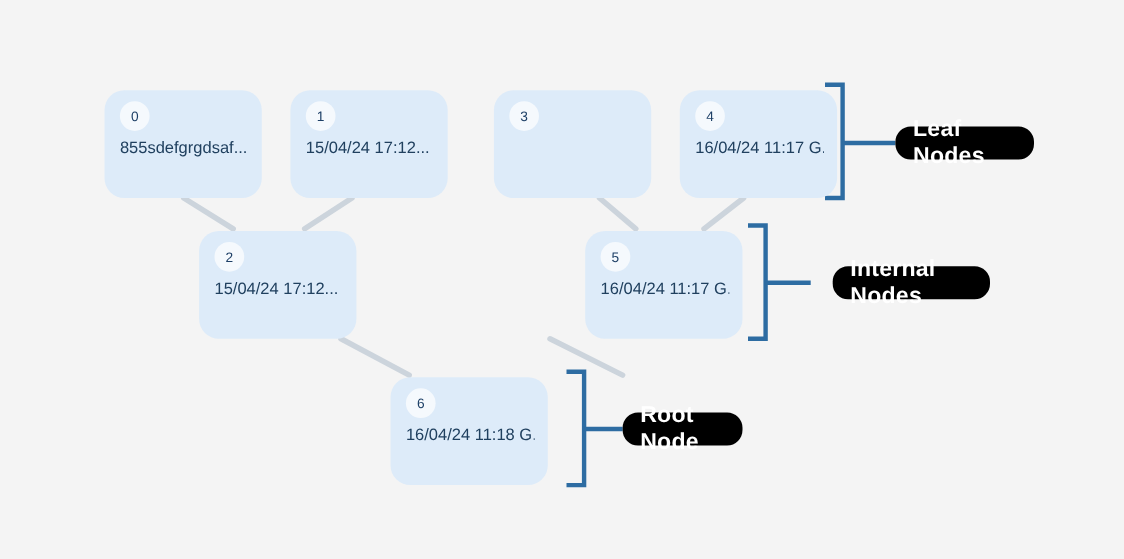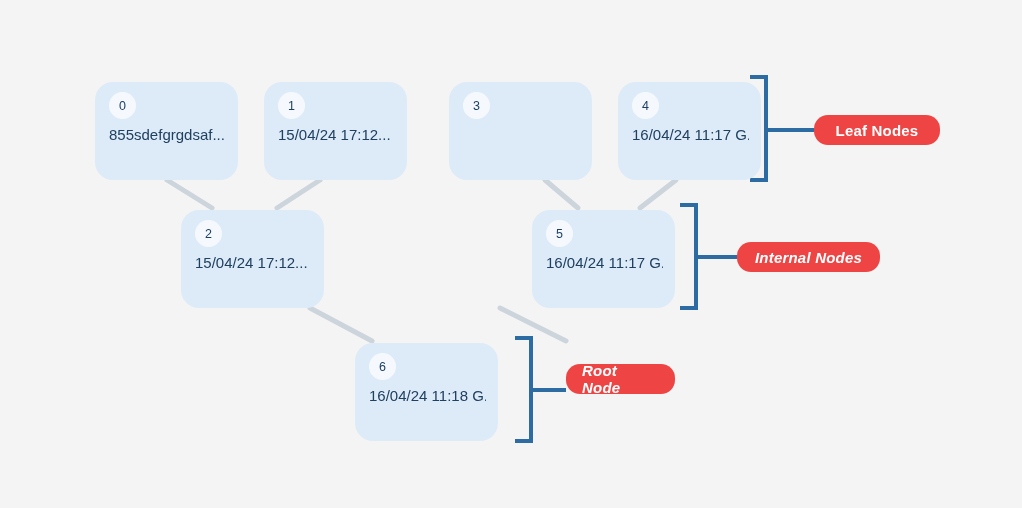--- a/index.html
+++ b/index.html
@@ -54,24 +54,24 @@
     line-height: 21px;
     margin-left: 2px;
     white-space: nowrap;
     overflow: hidden;
   }
   .node-time {
     margin-top: 3px;
   }
   .pill {
     position: absolute;
-    background: #ef4444;
+    background: #000000;
     color: #ffffff;
     border-radius: 14px;
-    font-size: 15px;
+    font-size: 21px;
     font-weight: bold;
     height: 30px;
     display: flex;
     align-items: center;
     justify-content: center;
     padding: 0 16px;
     box-sizing: border-box;
     letter-spacing: 0.2px;
   }
 </style>
@@ -119,17 +119,17 @@
         <div class="node-badge">5</div>
         <div class="node-time">16/04/24 11:17 G...</div>
       </div>
       <div class="node" style="left: 355px; top: 343px;">
         <div class="node-badge">6</div>
         <div class="node-time">16/04/24 11:18 G...</div>
       </div>
     </div>
   <div id="groups-container">
       <div class="pill" style="left: 814px; top: 115px; width: 126px;">Leaf Nodes</div>
-      <div class="pill" style="left: 737px; top: 242px; width: 143px; font-style: italic;">Internal Nodes</div>
-      <div class="pill" style="left: 566px; top: 364px; width: 109px; font-style: italic;">Root Node</div>
+      <div class="pill" style="left: 757px; top: 242px; width: 143px;">Internal Nodes</div>
+      <div class="pill" style="left: 566px; top: 375px; width: 109px;">Root Node</div>
     </div>
 
 </div>
 
 </body></html>

